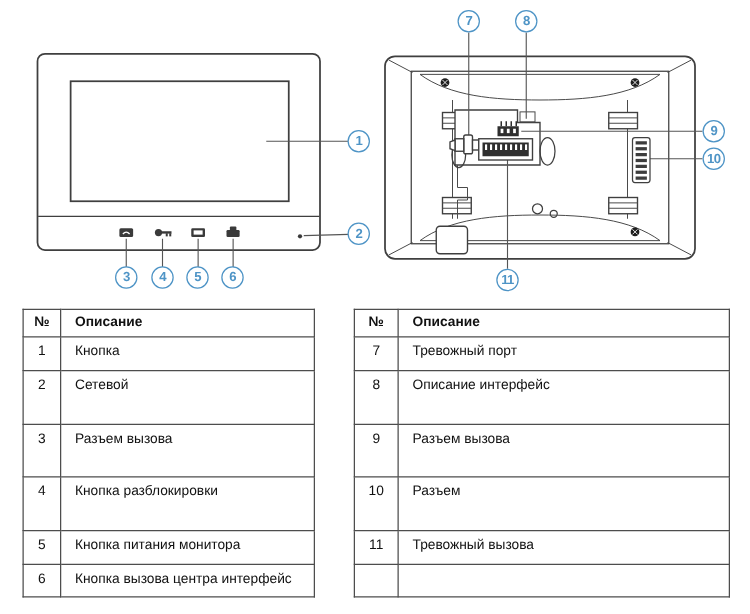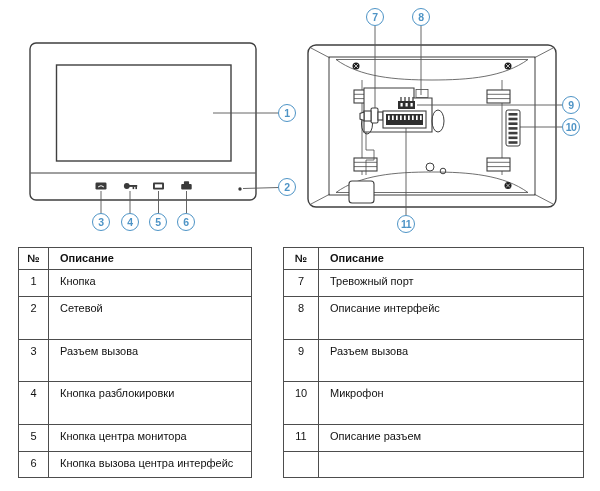--- a/index.html
+++ b/index.html
@@ -219,21 +219,21 @@
       <tr class="r3">
         <td class="num">3</td>
         <td class="desc">Разъем вызова</td>
       </tr>
       <tr class="r4">
         <td class="num">4</td>
         <td class="desc">Кнопка разблокировки</td>
       </tr>
       <tr class="r5">
         <td class="num">5</td>
-        <td class="desc">Кнопка центра монитора</td>
+        <td class="desc">Кнопка питания монитора</td>
       </tr>
       <tr class="r6">
         <td class="num">6</td>
         <td class="desc">Кнопка вызова центра интерфейс</td>
       </tr>
     </tbody>
   </table>
 
   <table class="spec-table" style="left:283px;top:247px;width:300px">
     <colgroup>
@@ -252,25 +252,25 @@
       <tr class="r2">
         <td class="num">8</td>
         <td class="desc">Описание интерфейс</td>
       </tr>
       <tr class="r3">
         <td class="num">9</td>
         <td class="desc">Разъем вызова</td>
       </tr>
       <tr class="r4">
         <td class="num">10</td>
-        <td class="desc">Микрофон</td>
+        <td class="desc">Разъем</td>
       </tr>
       <tr class="r5">
         <td class="num">11</td>
-        <td class="desc">Описание разъем</td>
+        <td class="desc">Тревожный вызова</td>
       </tr>
       <tr class="r6">
         <td class="num"></td>
         <td class="desc"></td>
       </tr>
     </tbody>
   </table>
 
 </div>
 

